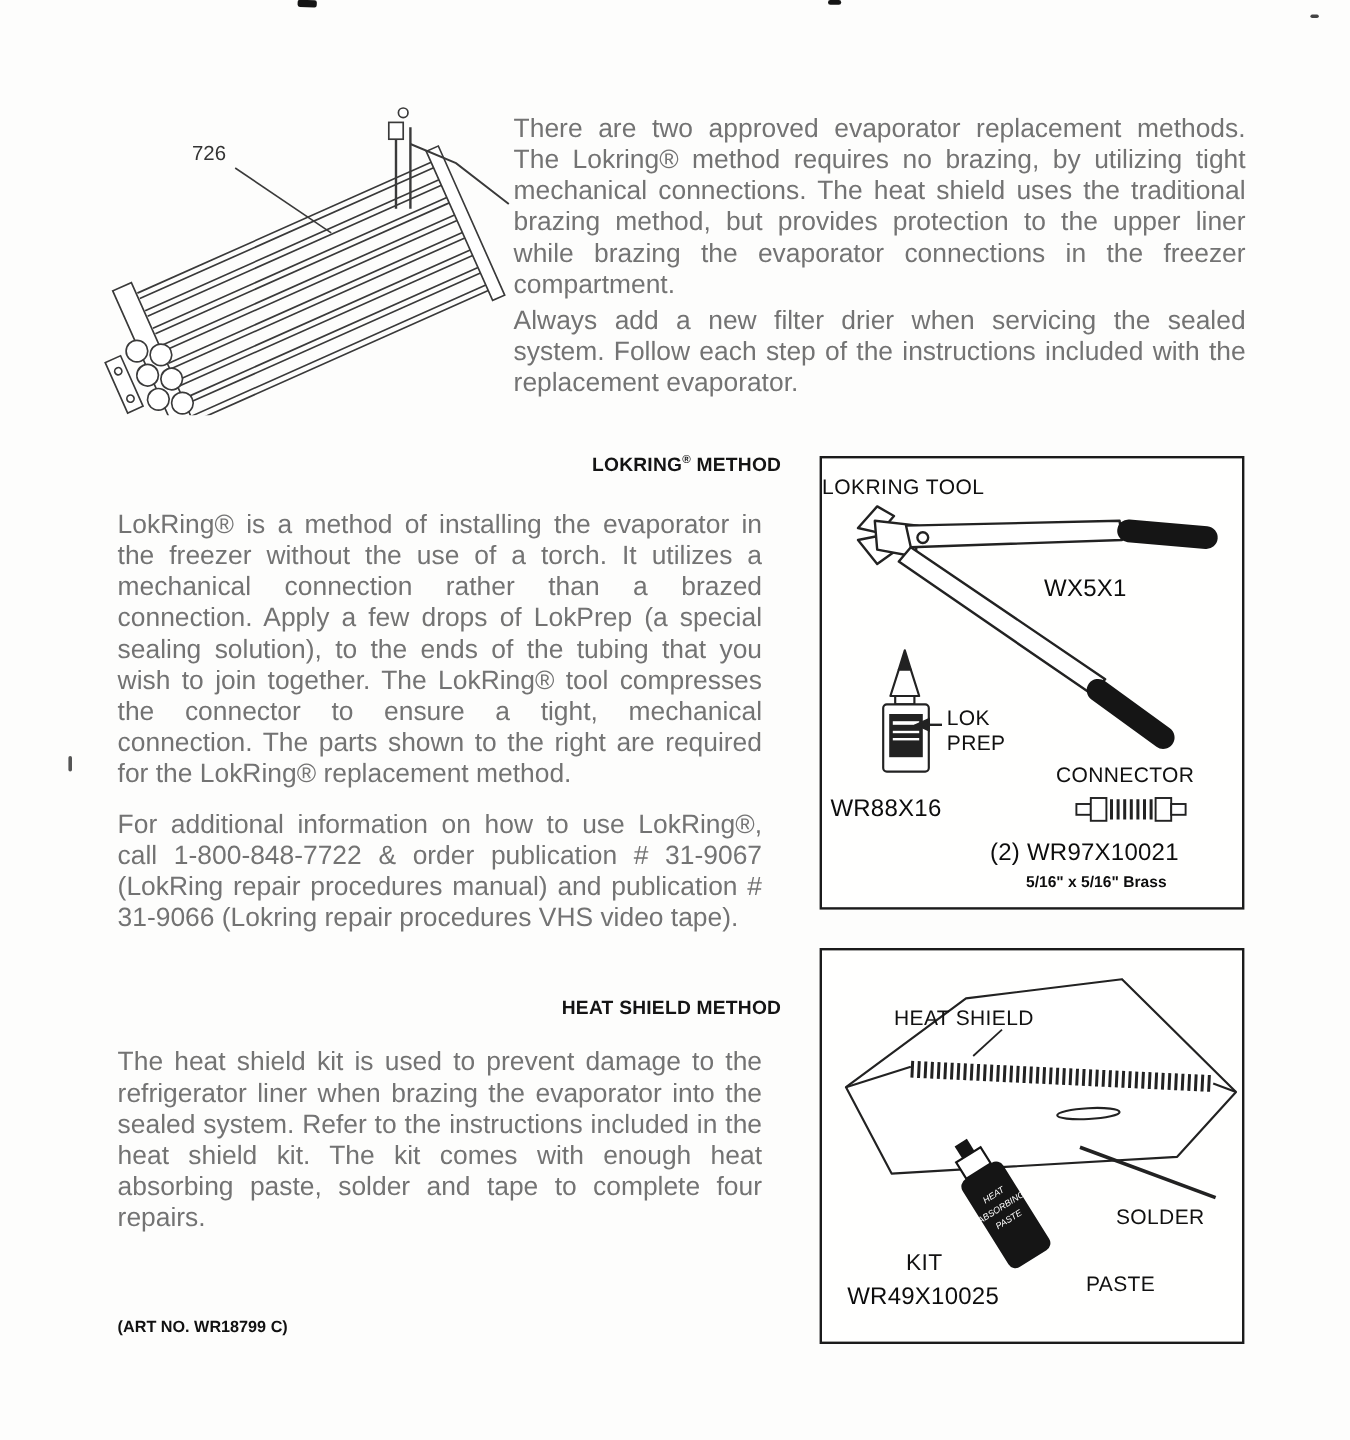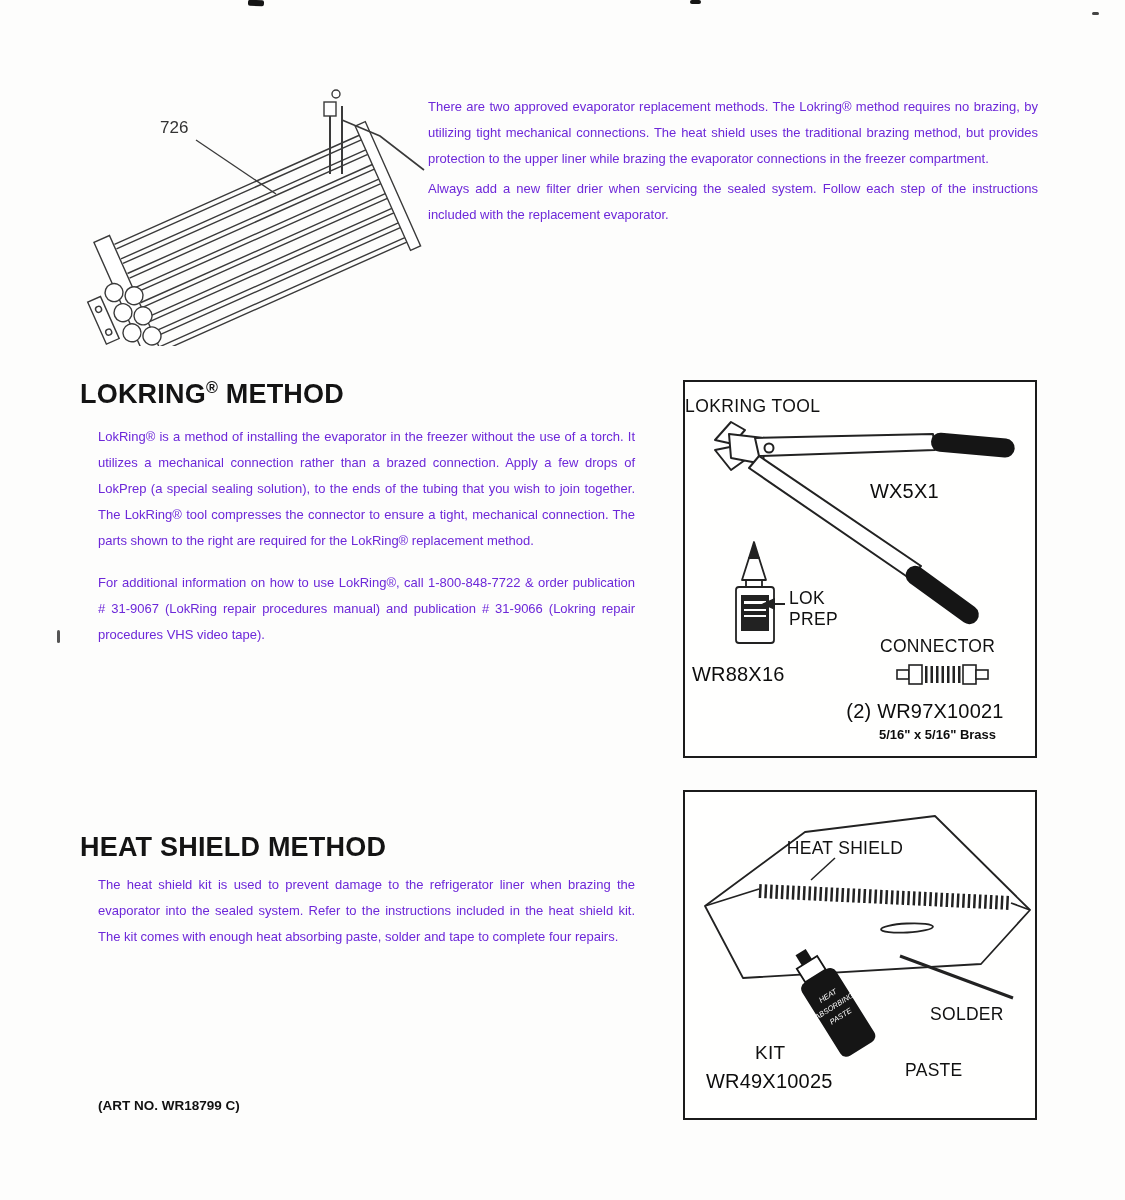--- a/index.html
+++ b/index.html
@@ -1,30 +1,30 @@
 <!DOCTYPE html>
 <html><head>
 <meta charset="utf-8">
 <style>
   *{margin:0;padding:0;box-sizing:border-box}
   body{background:#d9d9d9;font-family:"Liberation Sans",sans-serif;color:#141414}
   .page{position:relative;width:1125px;height:1200px;background:#fdfdfc;margin:0 auto;overflow:hidden}
-  p.body{ text-align:justify;font-size:13px;line-height:26px;color:#6d28d9 }
+  p.body{ text-align:justify;font-size:22px;line-height:26px;color:#737373 }
   .col{position:absolute;width:537px;left:98px}
   .intro{position:absolute;left:428px;top:94px;width:610px}
   .intro p + p{margin-top:4px}
   .col p + p{margin-top:16px}
-  .heading{position:absolute;width:537px;left:80px;text-align:left;font-weight:bold;font-size:27px;letter-spacing:.2px}
+  .heading{position:absolute;width:537px;left:114px;text-align:right;font-weight:bold;font-size:16px;letter-spacing:.2px}
   .heading sup{font-size:60%;vertical-align:super}
   .figbox{position:absolute;width:354px;border:2px solid #1b1b1b;background:#fffffe}
   .figtitle{position:absolute;left:0;width:100%;text-align:left;font-size:17.5px;letter-spacing:.4px;color:#111}
   .lbl{position:absolute;font-size:17.5px;color:#111;letter-spacing:.3px}
   .part{position:absolute;font-weight:normal;font-size:20px;color:#0d0d0d;letter-spacing:.2px}
   .spec{position:absolute;font-weight:bold;font-size:13px;color:#0d0d0d}
-  .center{text-align:center}
+  .center{text-align:left}
   .callout{position:absolute;font-size:17px;color:#333}
   .footer{position:absolute;left:98px;top:1098px;font-weight:bold;font-size:13.5px;color:#111}
   .mark{position:absolute;background:#151515;border-radius:2px}
   figure{position:absolute}
 </style>
 </head>
 <body>
 
 <div class="page">
 

